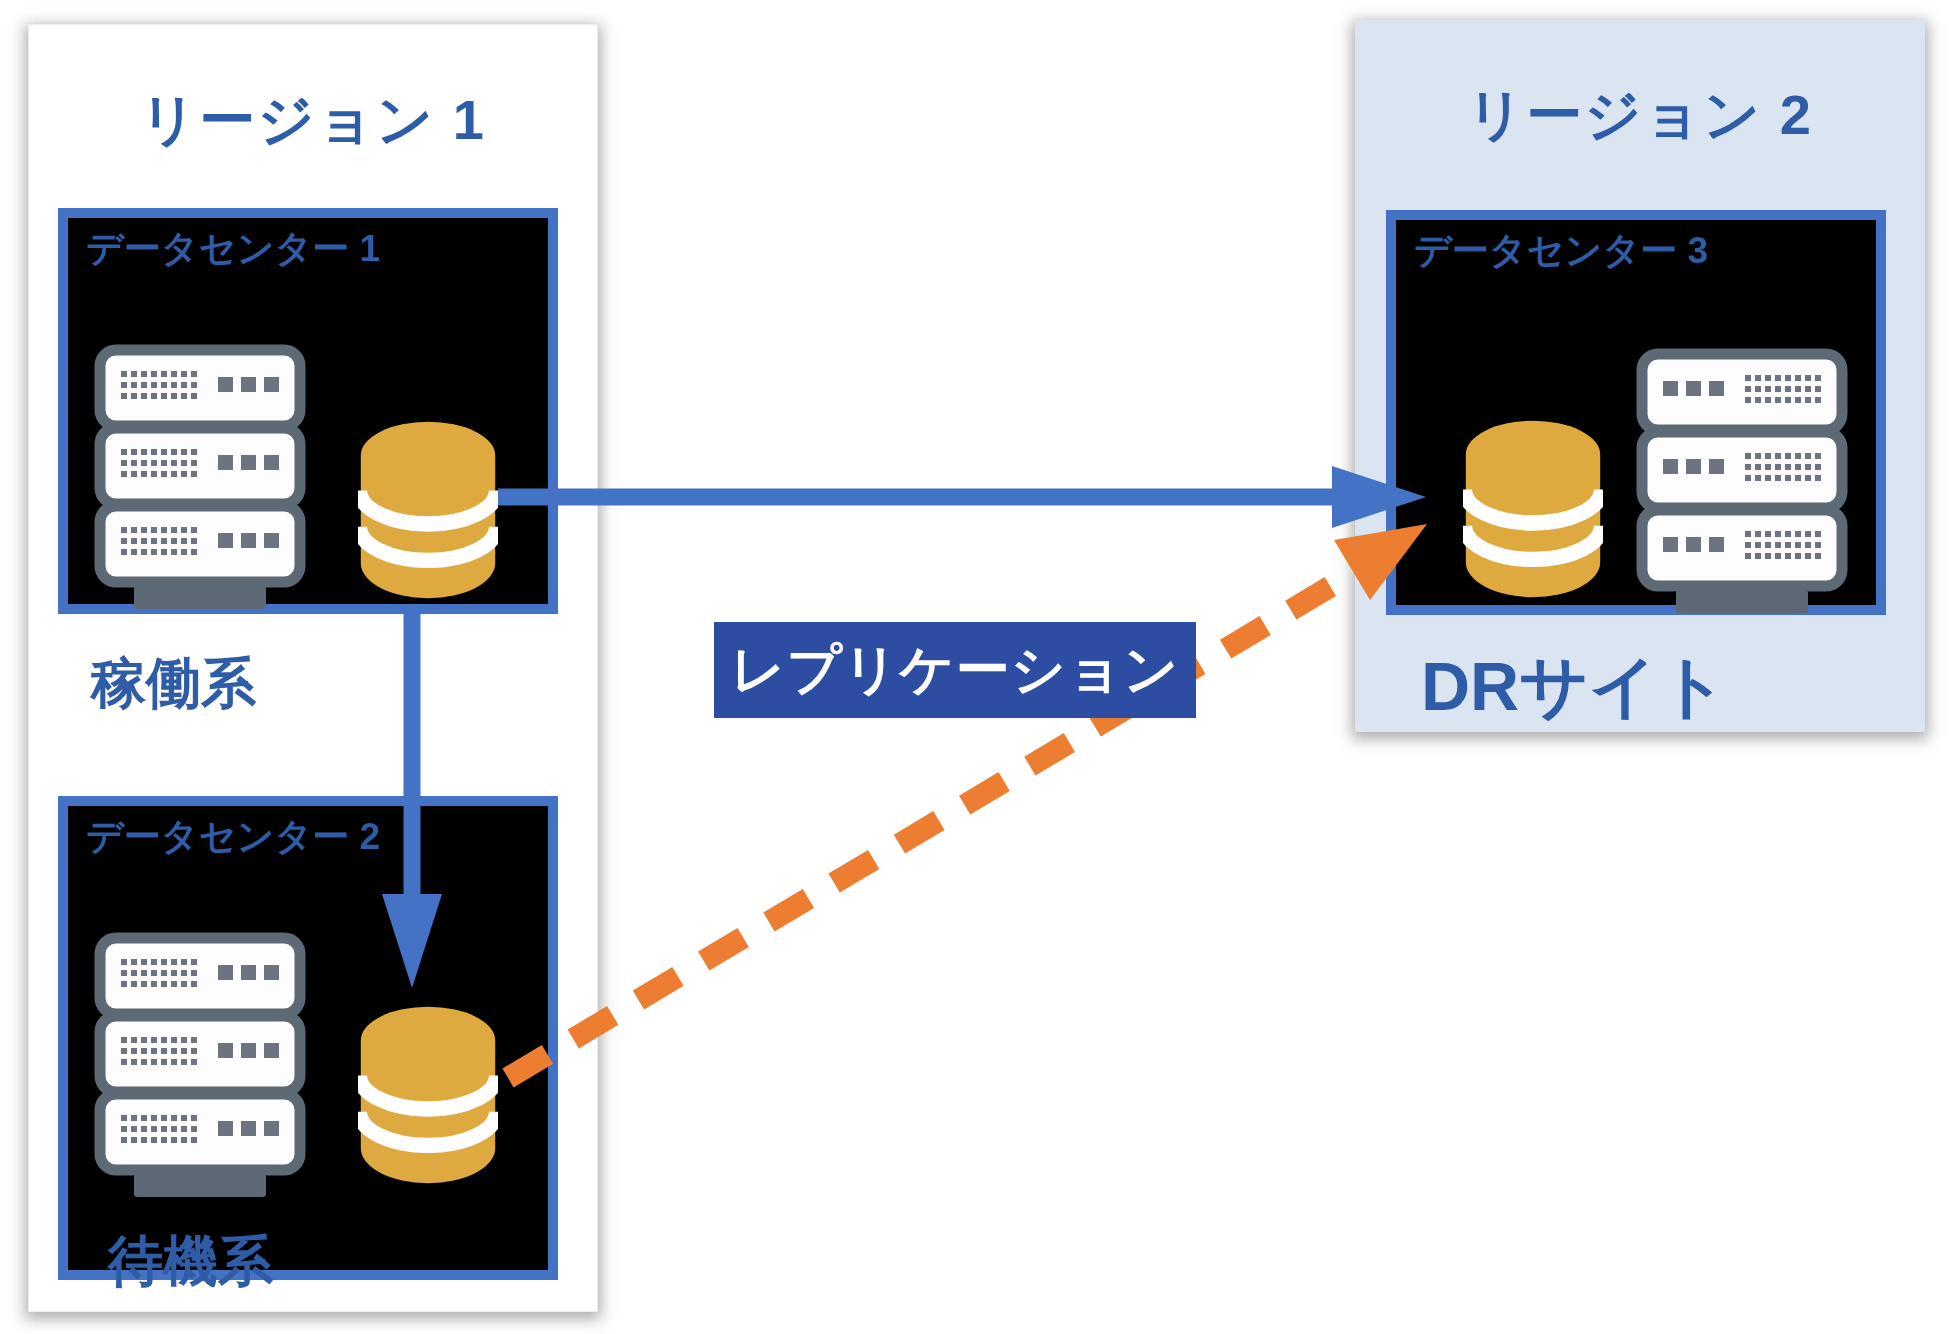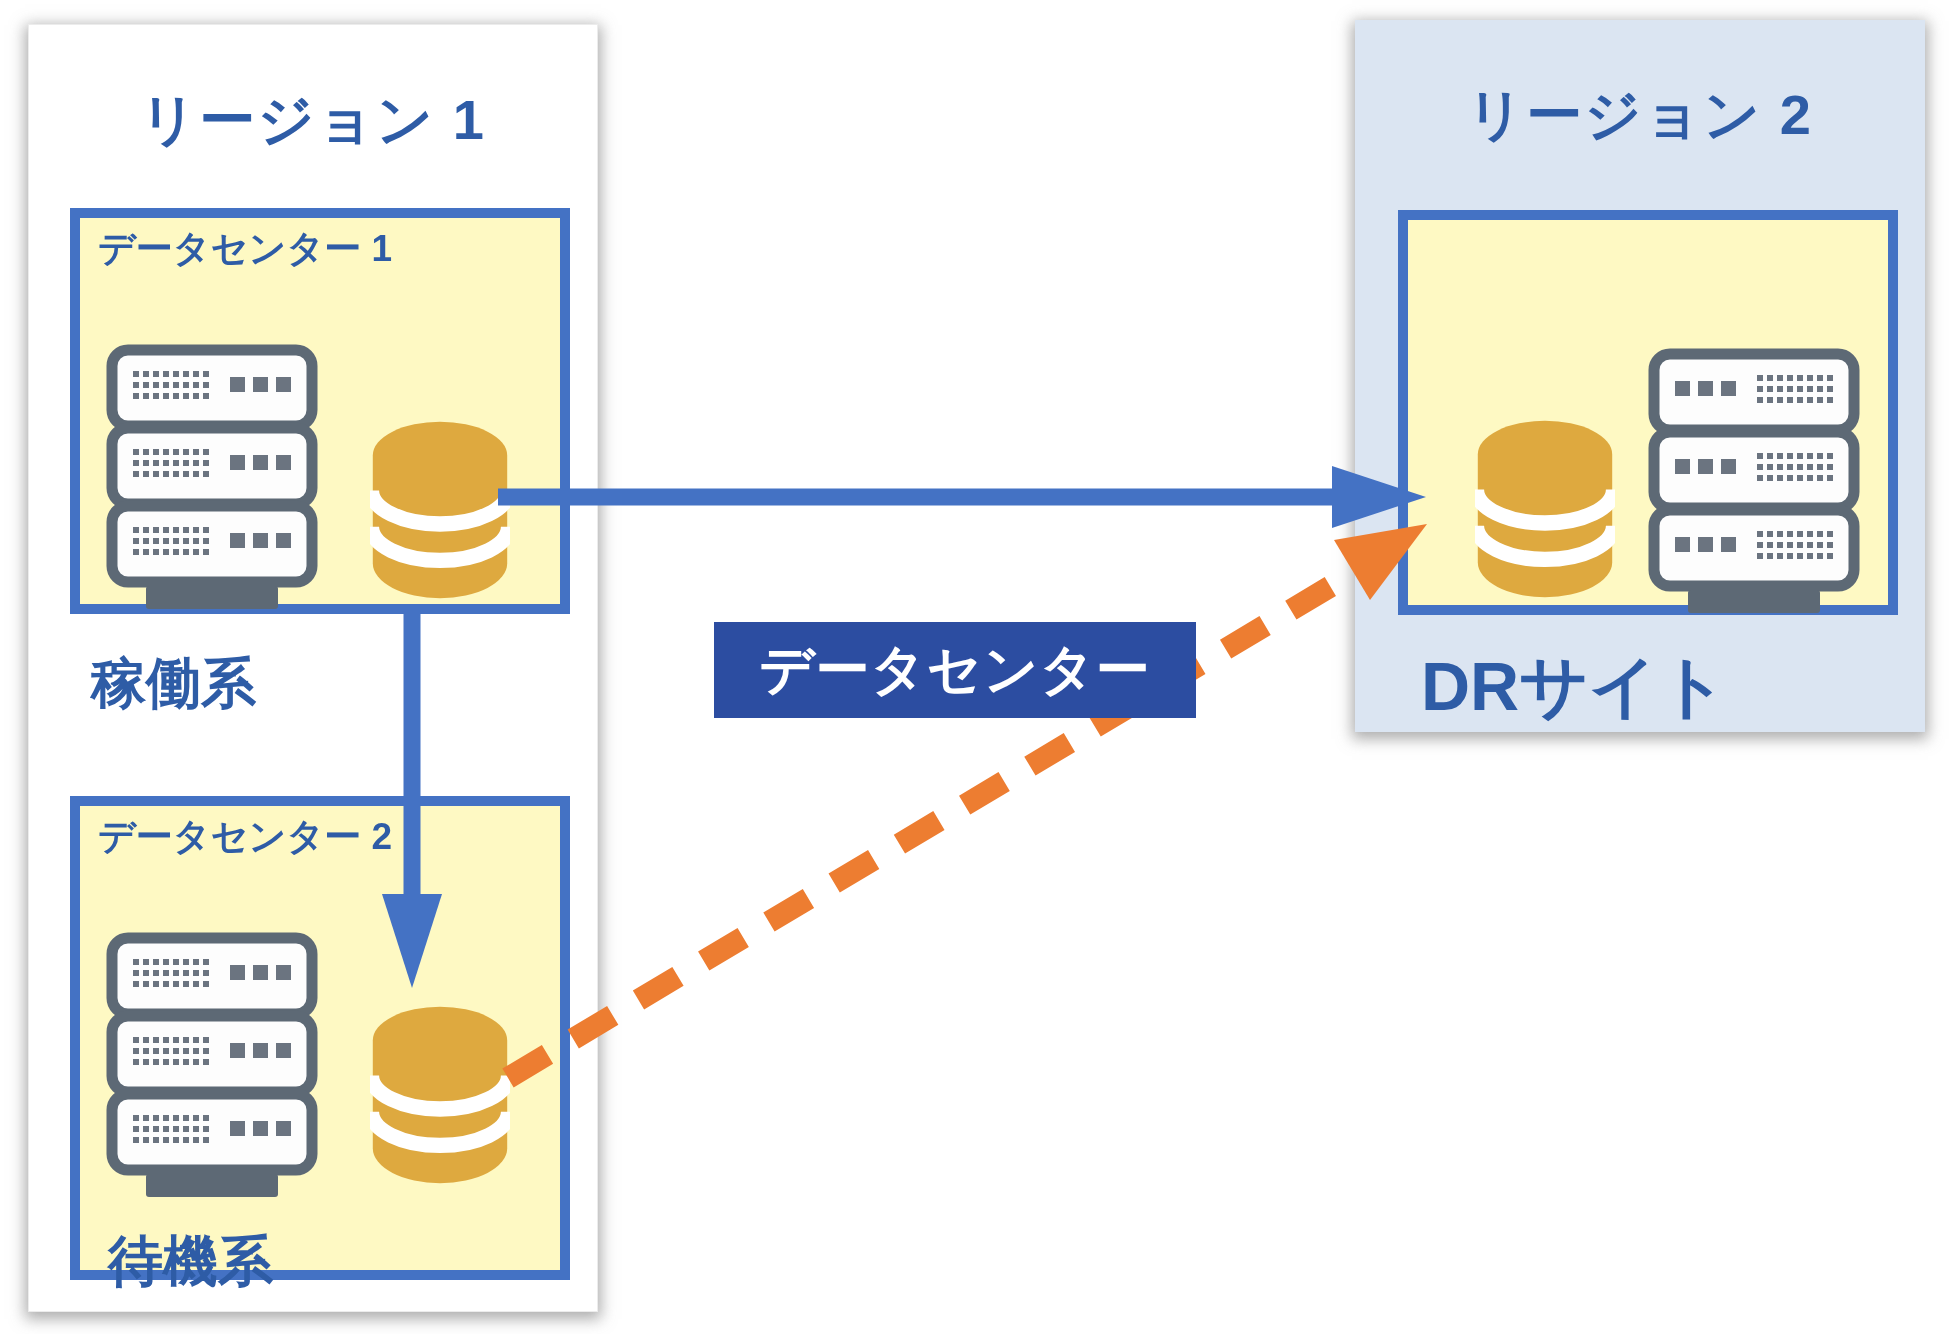--- a/index.html
+++ b/index.html
@@ -10,21 +10,21 @@
   }
   
   .region{position:absolute;box-shadow:0 4px 14px 3px rgba(105,105,105,.55);}
   .region1{left:28px;top:24px;width:568px;height:1286px;background:#ffffff;border:1px solid #ececec;}
   .region2{left:1355px;top:20px;width:570px;height:712px;background:#dbe5f2;}
   .region-title{
     position:absolute;left:0;right:0;top:58px;margin:0;text-align:center;
     font-size:56px;font-weight:bold;color:#2e5ca6;letter-spacing:2px;
   }
   
-  .dc{position:absolute;background:#fef9c3;border:10px solid #4472c4;box-sizing:border-box;margin-left:12px;}
+  .dc{position:absolute;background:#000000;border:10px solid #4472c4;box-sizing:border-box;}
   .dc1{left:29px;top:183px;width:500px;height:406px;}
   .dc2{left:29px;top:771px;width:500px;height:484px;}
   .dc3{left:31px;top:190px;width:500px;height:405px;}
   .dc-title{
     position:absolute;left:18px;top:6px;margin:0;
     font-size:37px;font-weight:bold;color:#2e5ca6;white-space:nowrap;
   }
   .caption{
     position:absolute;margin:16px;font-size:55px;font-weight:bold;color:#2e5ca6;white-space:nowrap;
   }
@@ -269,20 +269,21 @@
         <path d="M1 77 A49 24 0 0 0 99 77" fill="none" stroke="#ffffff" stroke-width="11"></path>
       </svg>
     </div>
     <p class="caption caption-dc2">待機系</p>
   </section>
 
   <section class="region region2">
     <h2 class="region-title">リージョン 2</h2>
 
     <div class="dc dc3">
+      <h3 class="dc-title">データセンター 3</h3>
       <svg class="icon db-dc3" viewBox="0 0 100 130">
         <path d="M2 26 A48 24 0 0 1 98 26 L98 103 A48 25 0 0 1 2 103 Z" fill="#dea93f"></path>
         <path d="M1 51 A49 24 0 0 0 99 51" fill="none" stroke="#ffffff" stroke-width="11"></path>
         <path d="M1 77 A49 24 0 0 0 99 77" fill="none" stroke="#ffffff" stroke-width="11"></path>
       </svg>
       <svg class="icon server-dc3" viewBox="0 0 212 266">
         <g stroke="#5d6975" stroke-width="11" fill="#fdfdfd">
           <rect x="6" y="6" width="200" height="76" rx="16"></rect>
           <rect x="6" y="84" width="200" height="76" rx="16"></rect>
           <rect x="6" y="162" width="200" height="76" rx="16"></rect>
@@ -393,15 +394,15 @@
       <line x1="412" y1="610" x2="412" y2="898" stroke="#4472c4" stroke-width="17"></line>
       <polygon points="382,894 442,894 412,988" fill="#4472c4"></polygon>
     </g>
 
     <g>
       <line x1="508" y1="1078" x2="1358" y2="570" stroke="#ed7d31" stroke-width="22" stroke-dasharray="46 30"></line>
       <polygon points="1427,524 1370,600 1334,540" fill="#ed7d31"></polygon>
     </g>
   </svg>
 
-  <div class="replication-label">データセンター</div>
+  <div class="replication-label">レプリケーション</div>
 
 </div>
 
 </body></html>

